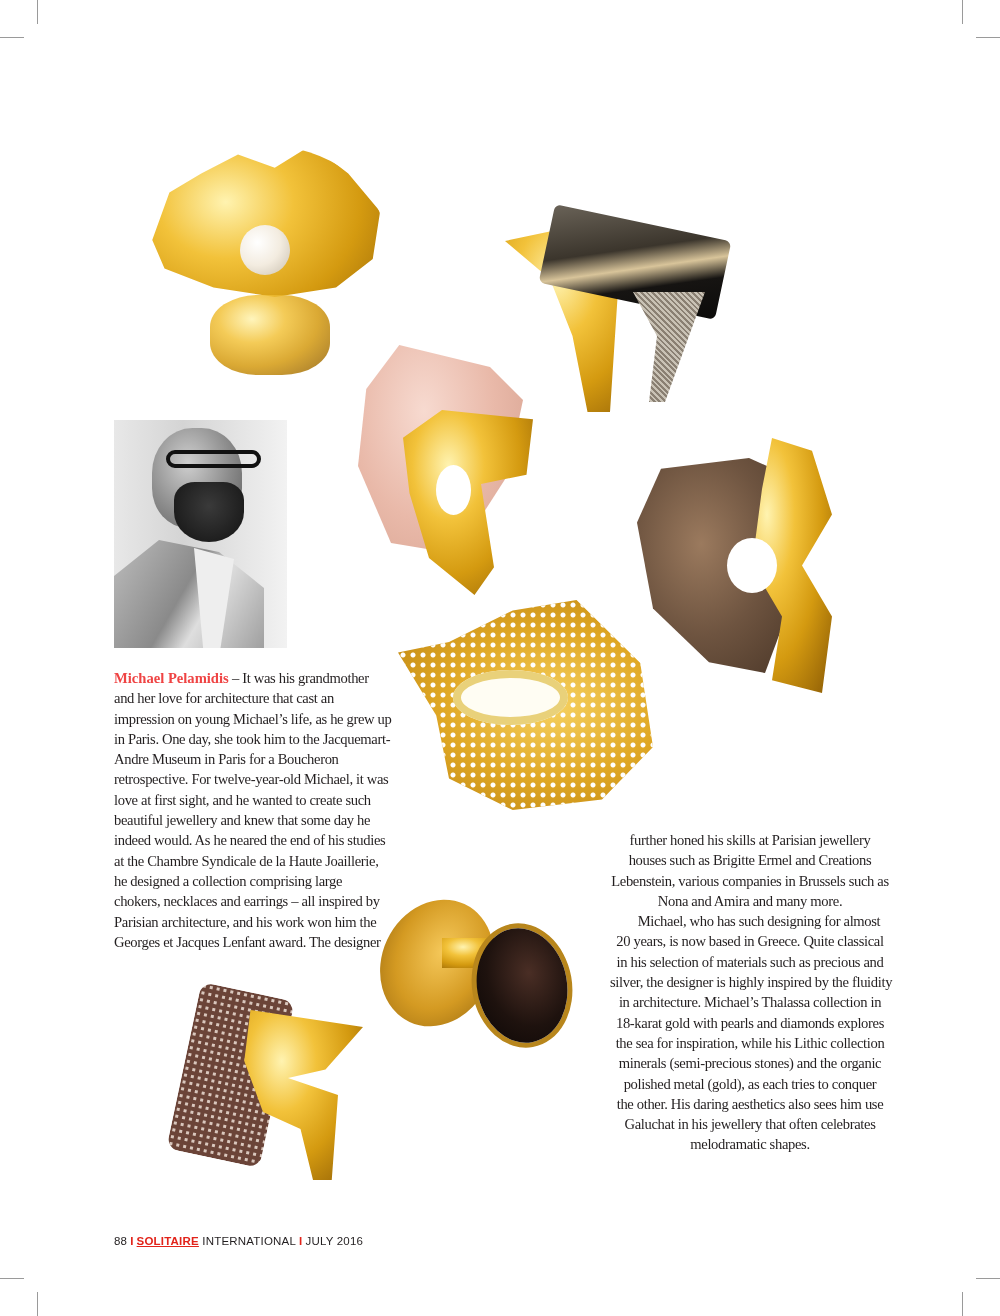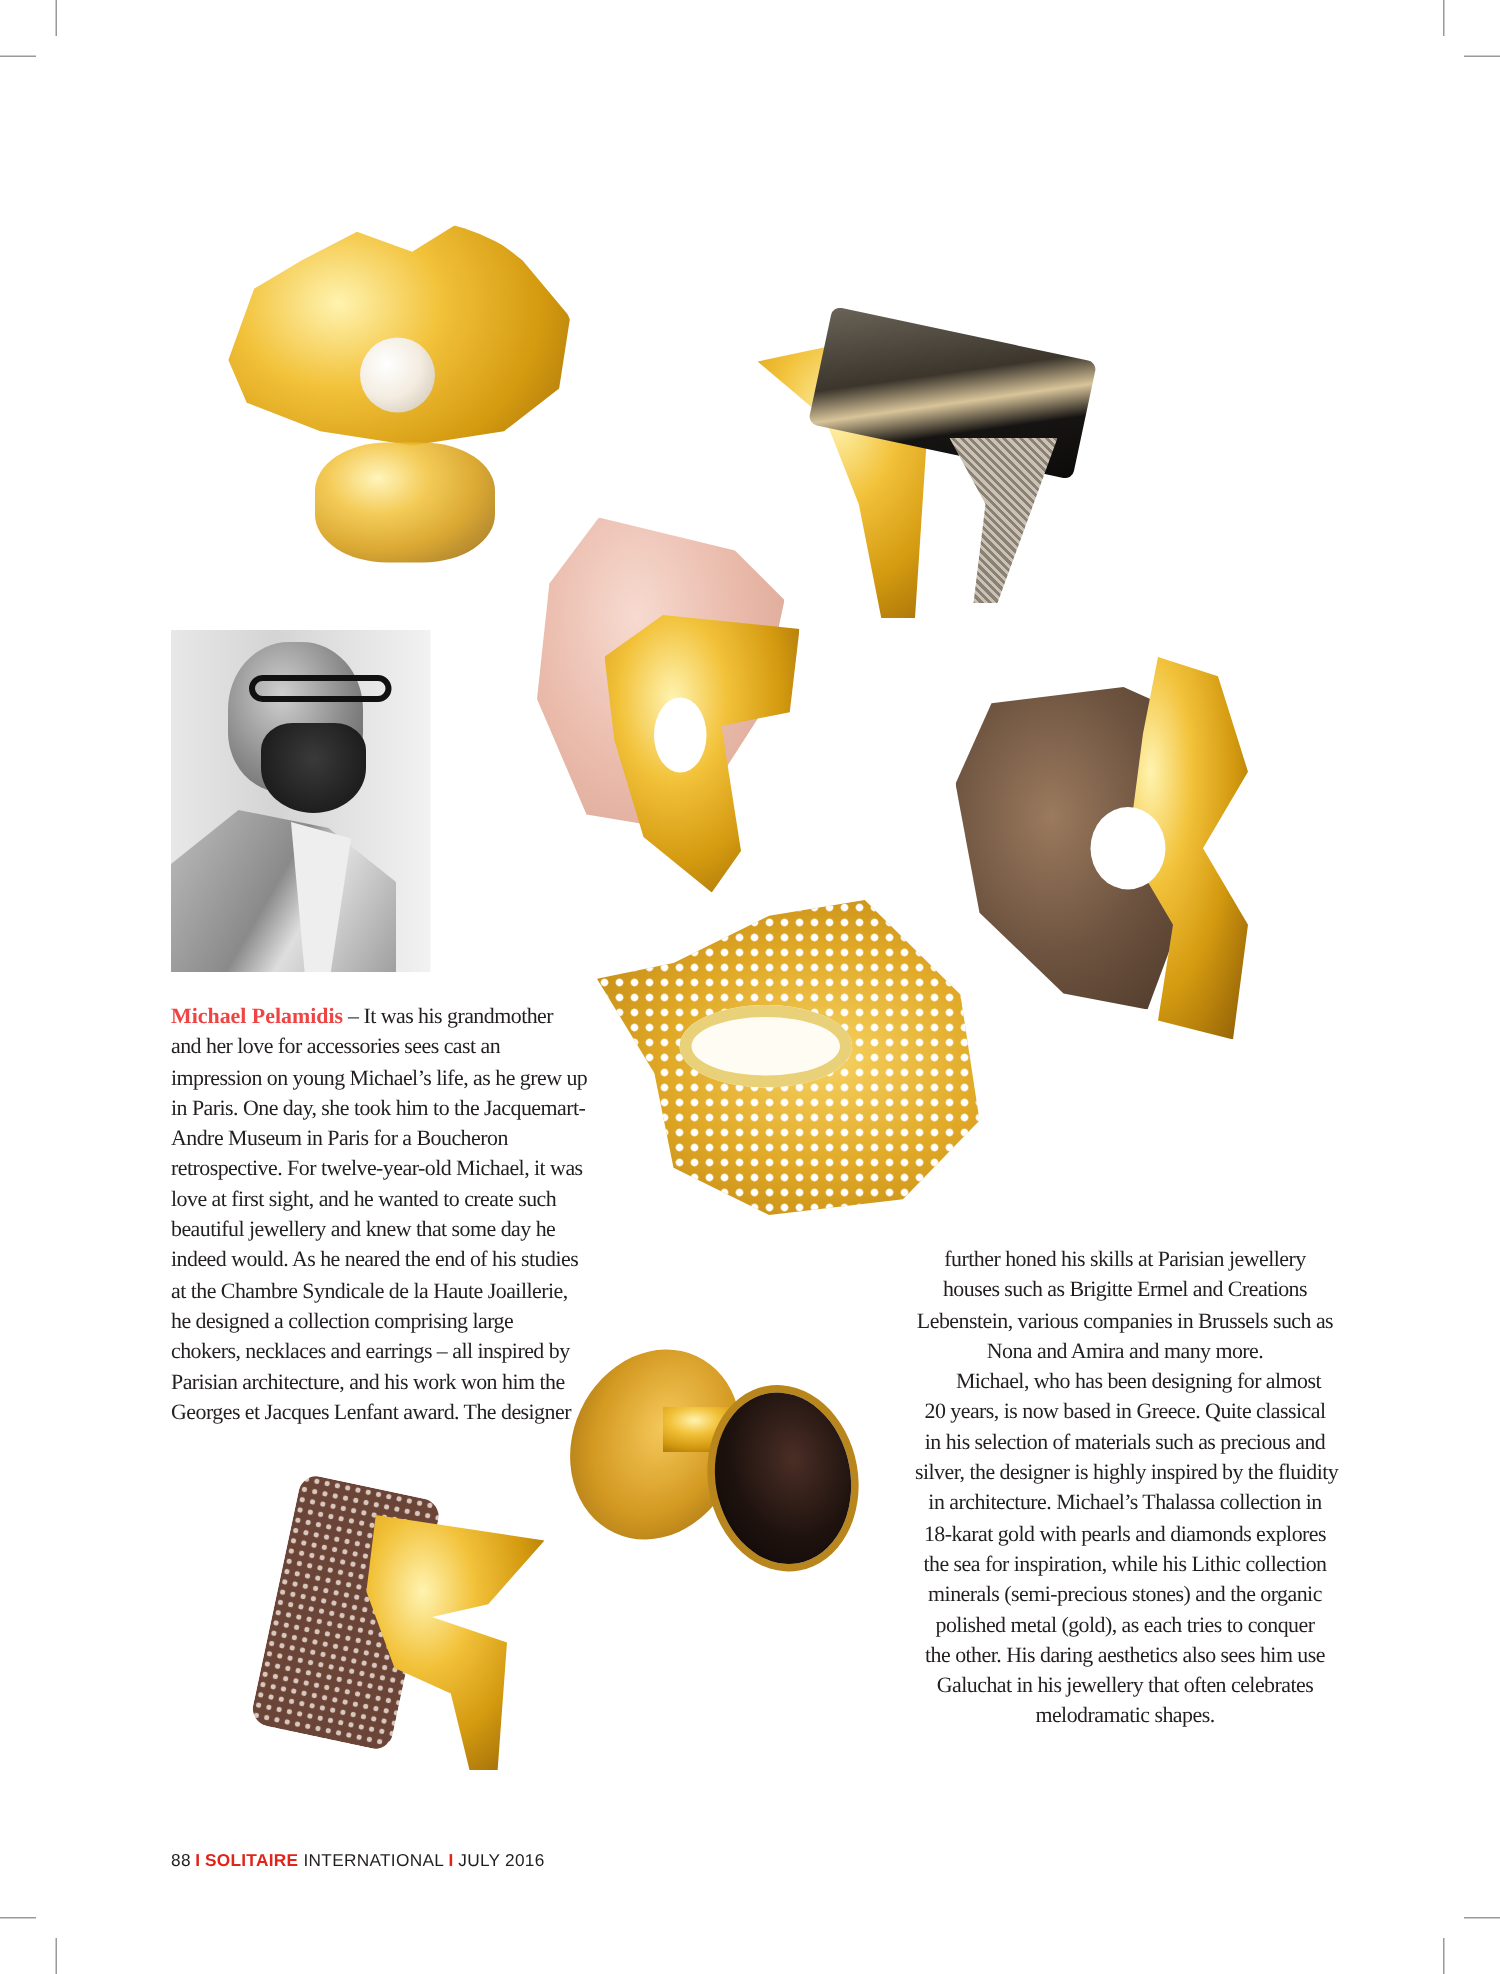--- a/index.html
+++ b/index.html
@@ -93,21 +93,21 @@
   .col-left { left: 114px; top: 668px; width: 275px; }
   .col-right { left: 610px; top: 830px; width: 280px; text-align: center; }
   .line { display: block; white-space: nowrap; }
   .indent { padding-left: 18px; }
   .name { color: #ef4444; font-weight: bold; letter-spacing: 0; }
 
   .footer { position: absolute; left: 114px; top: 1235px; font-family: "Liberation Sans", "DejaVu Sans", sans-serif;
             font-size: 11.5px; color: #231f20; letter-spacing: 0.2px; white-space: nowrap; }
   .footer .num { font-weight: normal; }
   .footer .sep { color: #e2231a; font-weight: bold; padding: 0 3px; }
-  .footer .brand { color: #e2231a; font-weight: bold; }
+  .footer .brand { color: #e2231a; font-weight: bold; text-decoration: underline; }
 </style>
 </head>
 <body>
 
 <div class="crop v" style="left:37px;top:0;"></div>
 <div class="crop h" style="left:0;top:37px;"></div>
 <div class="crop v" style="left:962px;top:0;"></div>
 <div class="crop h" style="left:976px;top:37px;"></div>
 <div class="crop v" style="left:37px;top:1292px;"></div>
 <div class="crop h" style="left:0;top:1278px;"></div>
@@ -157,41 +157,41 @@
   <div class="disc2"></div>
 </div>
 
 <div class="jewel j6">
   <div class="ray"></div>
   <div class="metal gold"></div>
 </div>
 
 <div class="text-col col-left">
   <span class="line"><span class="name">Michael Pelamidis</span><span> – It was his grandmother</span></span>
-  <span class="line">and her love for accessories sees cast an</span>
+  <span class="line">and her love for architecture that cast an</span>
   <span class="line">impression on young Michael’s life, as he grew up</span>
   <span class="line">in Paris. One day, she took him to the Jacquemart-</span>
   <span class="line">Andre Museum in Paris for a Boucheron</span>
   <span class="line">retrospective. For twelve-year-old Michael, it was</span>
   <span class="line">love at first sight, and he wanted to create such</span>
   <span class="line">beautiful jewellery and knew that some day he</span>
   <span class="line">indeed would. As he neared the end of his studies</span>
   <span class="line">at the Chambre Syndicale de la Haute Joaillerie,</span>
   <span class="line">he designed a collection comprising large</span>
   <span class="line">chokers, necklaces and earrings – all inspired by</span>
   <span class="line">Parisian architecture, and his work won him the</span>
   <span class="line">Georges et Jacques Lenfant award. The designer</span>
 </div>
 
 <div class="text-col col-right">
   <span class="line">further honed his skills at Parisian jewellery</span>
   <span class="line">houses such as Brigitte Ermel and Creations</span>
   <span class="line">Lebenstein, various companies in Brussels such as</span>
   <span class="line">Nona and Amira and many more.</span>
-  <span class="line indent">Michael, who has been designing for almost</span>
+  <span class="line indent">Michael, who has such designing for almost</span>
   <span class="line">20 years, is now based in Greece. Quite classical</span>
   <span class="line">in his selection of materials such as precious and</span>
   <span class="line">silver, the designer is highly inspired by the fluidity</span>
   <span class="line">in architecture. Michael’s Thalassa collection in</span>
   <span class="line">18-karat gold with pearls and diamonds explores</span>
   <span class="line">the sea for inspiration, while his Lithic collection</span>
   <span class="line">minerals (semi-precious stones) and the organic</span>
   <span class="line">polished metal (gold), as each tries to conquer</span>
   <span class="line">the other. His daring aesthetics also sees him use</span>
   <span class="line">Galuchat in his jewellery that often celebrates</span>

